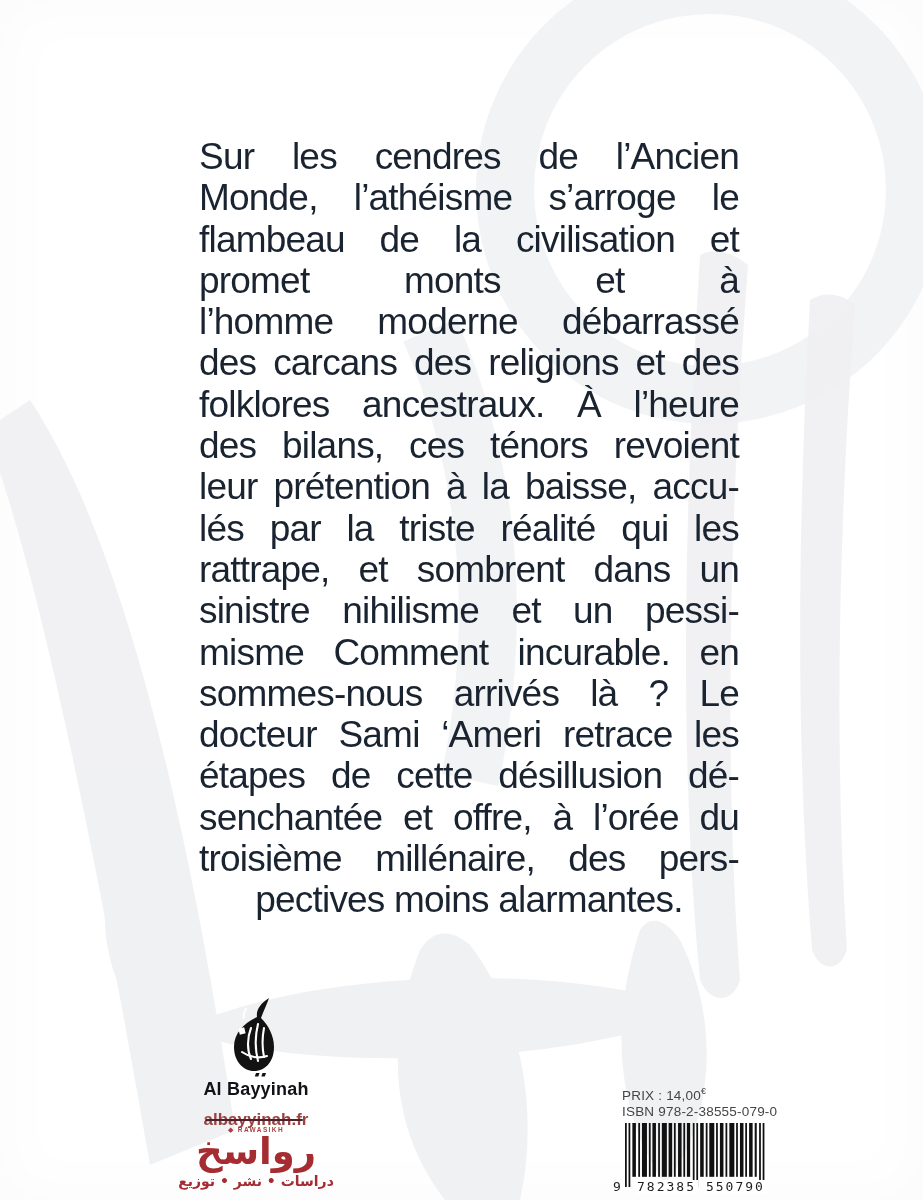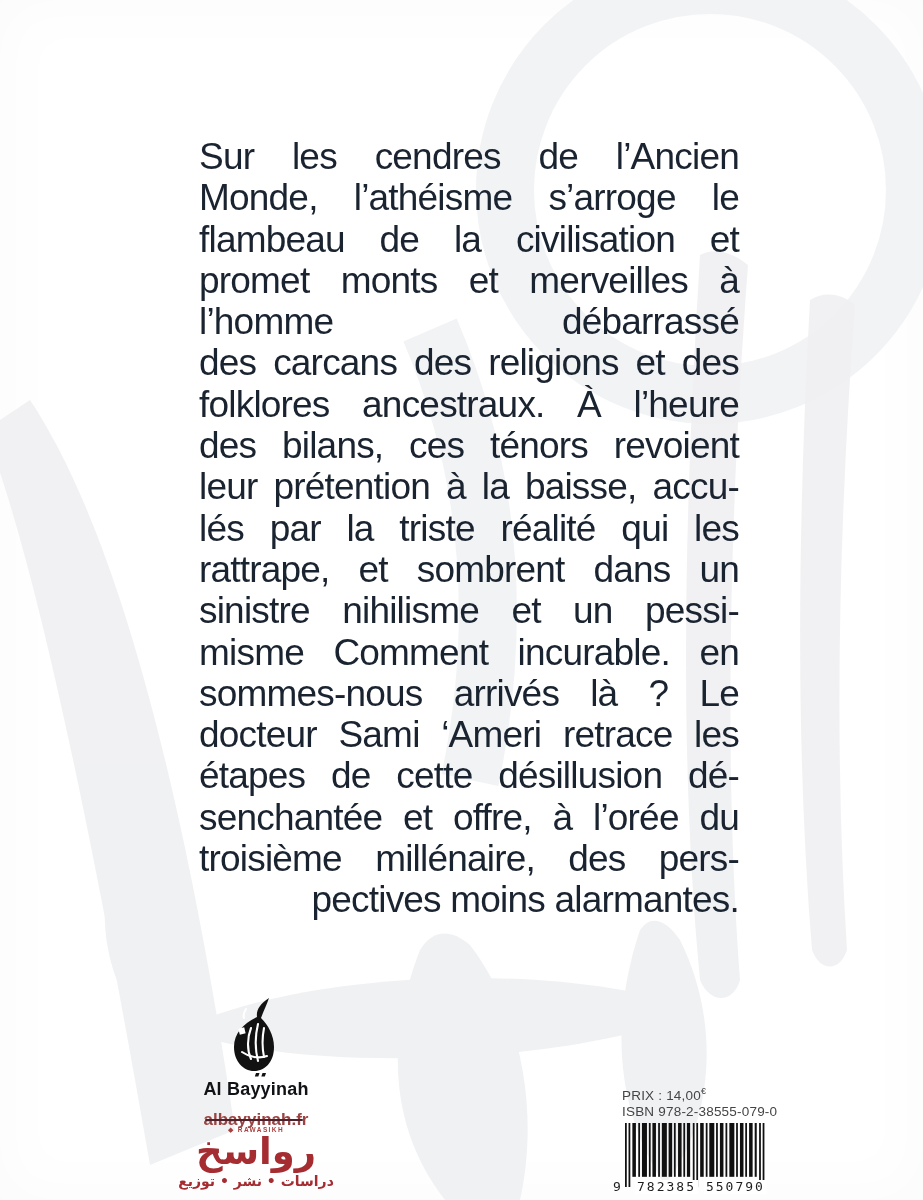--- a/index.html
+++ b/index.html
@@ -16,21 +16,21 @@
 
   
   .synopsis{
     position:absolute;left:199px;top:136px;width:540px;
     color:#1a2330;
     font-size:37px;
     letter-spacing:-0.8px;
     font-weight:500;
   }
   .syn-line{display:flex;justify-content:space-between;line-height:41.3px;white-space:pre;}
-  .syn-line.last{display:block;text-align:right;}
+  .syn-line.last{display:block;text-align:center;}
 
   
   .publisher{position:absolute;left:178px;top:997px;width:156px;text-align:center;}
   .pub-logo{display:block;margin:0 auto;}
   .pub-name{margin-top:2px;font-size:18px;font-weight:bold;color:#101216;letter-spacing:0.2px;text-align:center;}
   .pub-site{margin-top:10px;font-size:17px;font-weight:bold;color:#9a4343;}
 
   .divider{position:absolute;left:205px;top:1119px;width:98px;height:2px;background:#4d2129;border-radius:1px;}
 
   
@@ -70,22 +70,22 @@
       <path d="M 420 950 C 385 1040 390 1130 445 1200 L 520 1200 C 540 1110 520 1010 470 945 C 450 928 432 930 420 950 Z"></path>
       <path d="M 640 930 C 610 1020 615 1110 665 1185 C 715 1120 720 1020 680 940 C 665 918 650 915 640 930 Z"></path>
       <path d="M 180 1030 C 300 970 560 960 700 1010 C 580 1065 300 1075 180 1030 Z"></path>
     </g>
   </svg>
 
   <div class="synopsis">
       <div class="syn-line"><span>Sur</span><span>les</span><span>cendres</span><span>de</span><span>l’Ancien</span></div>
       <div class="syn-line"><span>Monde,</span><span>l’athéisme</span><span>s’arroge</span><span>le</span></div>
       <div class="syn-line"><span>flambeau</span><span>de</span><span>la</span><span>civilisation</span><span>et</span></div>
-      <div class="syn-line"><span>promet</span><span>monts</span><span>et</span><span>merveilles</span><span>à</span></div>
-      <div class="syn-line"><span>l’homme</span><span>débarrassé</span></div>
+      <div class="syn-line"><span>promet</span><span>monts</span><span>et</span><span>à</span></div>
+      <div class="syn-line"><span>l’homme</span><span>moderne</span><span>débarrassé</span></div>
       <div class="syn-line"><span>des</span><span>carcans</span><span>des</span><span>religions</span><span>et</span><span>des</span></div>
       <div class="syn-line"><span>folklores</span><span>ancestraux.</span><span>À</span><span>l’heure</span></div>
       <div class="syn-line"><span>des</span><span>bilans,</span><span>ces</span><span>ténors</span><span>revoient</span></div>
       <div class="syn-line"><span>leur</span><span>prétention</span><span>à</span><span>la</span><span>baisse,</span><span>accu-</span></div>
       <div class="syn-line"><span>lés</span><span>par</span><span>la</span><span>triste</span><span>réalité</span><span>qui</span><span>les</span></div>
       <div class="syn-line"><span>rattrape,</span><span>et</span><span>sombrent</span><span>dans</span><span>un</span></div>
       <div class="syn-line"><span>sinistre</span><span>nihilisme</span><span>et</span><span>un</span><span>pessi-</span></div>
       <div class="syn-line"><span>misme</span><span>Comment</span><span>incurable.</span><span>en</span></div>
       <div class="syn-line"><span>sommes-nous</span><span>arrivés</span><span>là</span><span>?</span><span>Le</span></div>
       <div class="syn-line"><span>docteur</span><span>Sami</span><span>‘Ameri</span><span>retrace</span><span>les</span></div>

